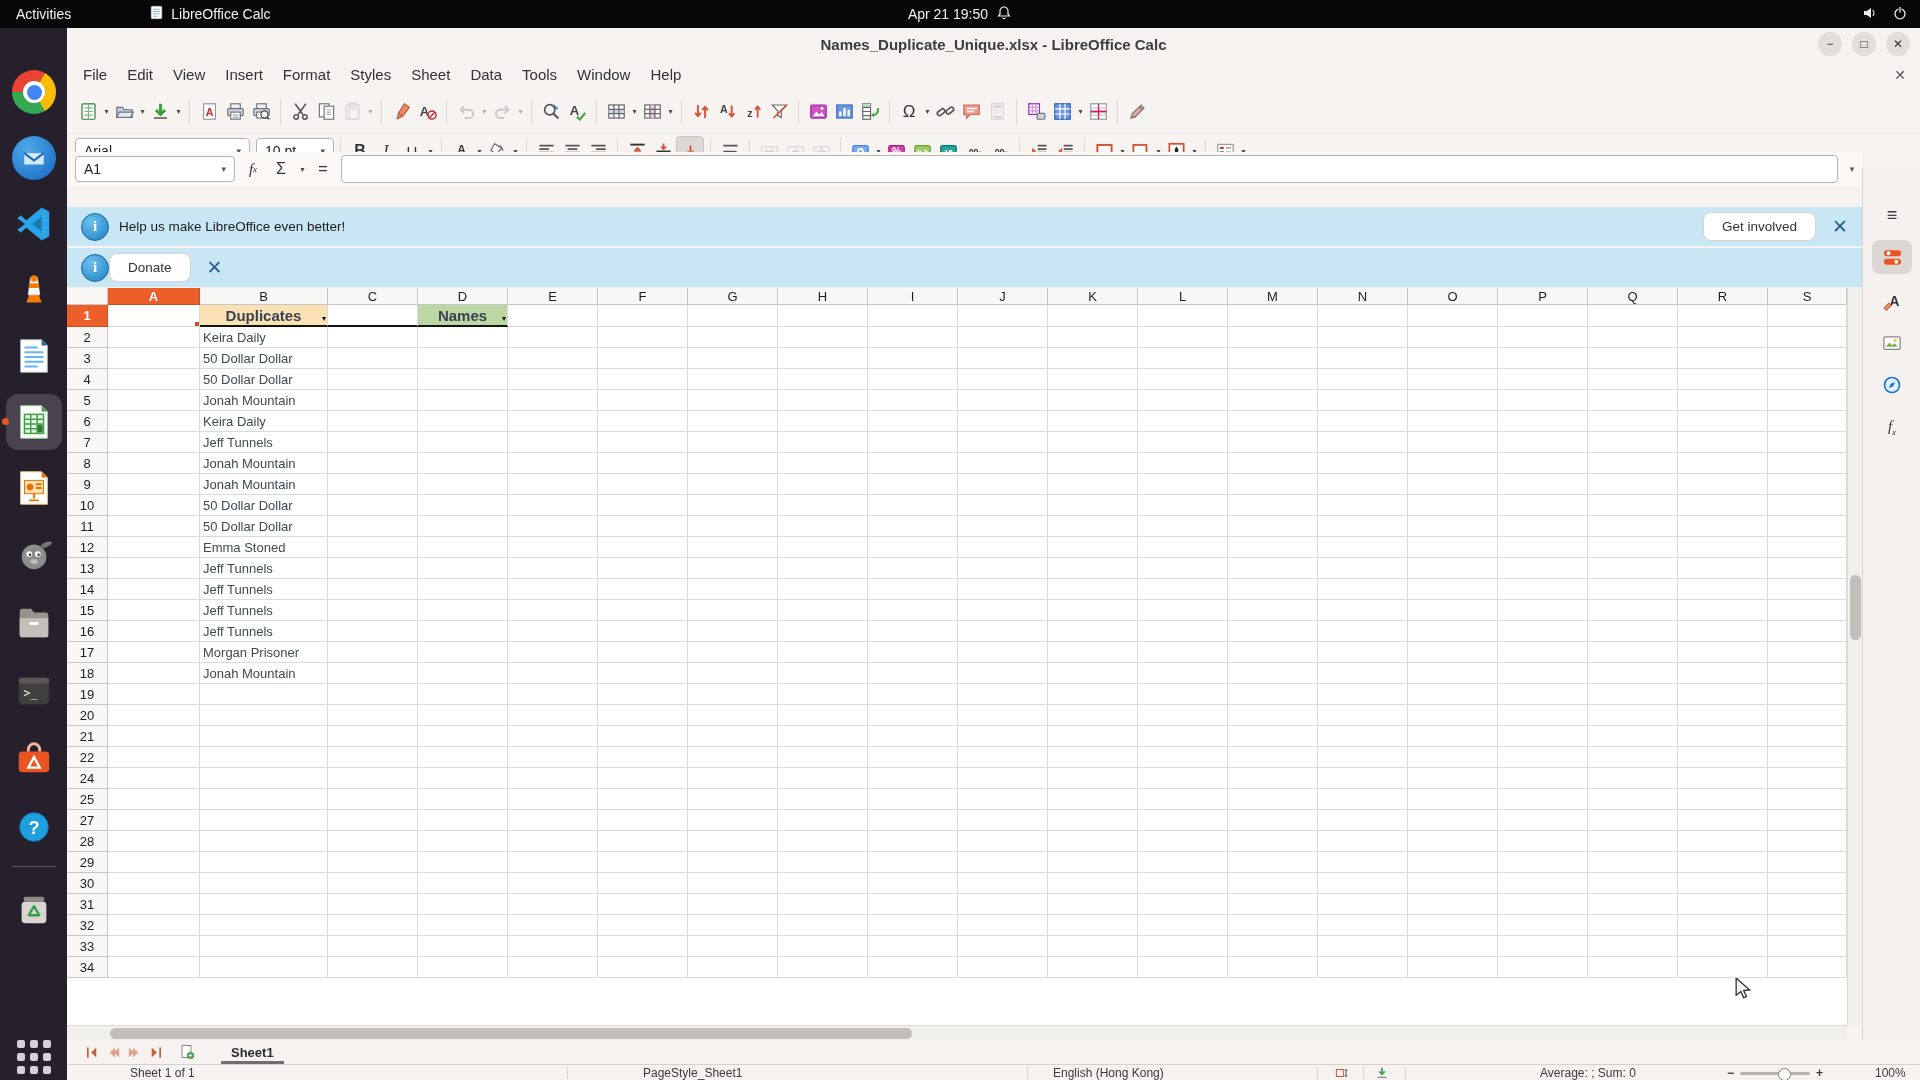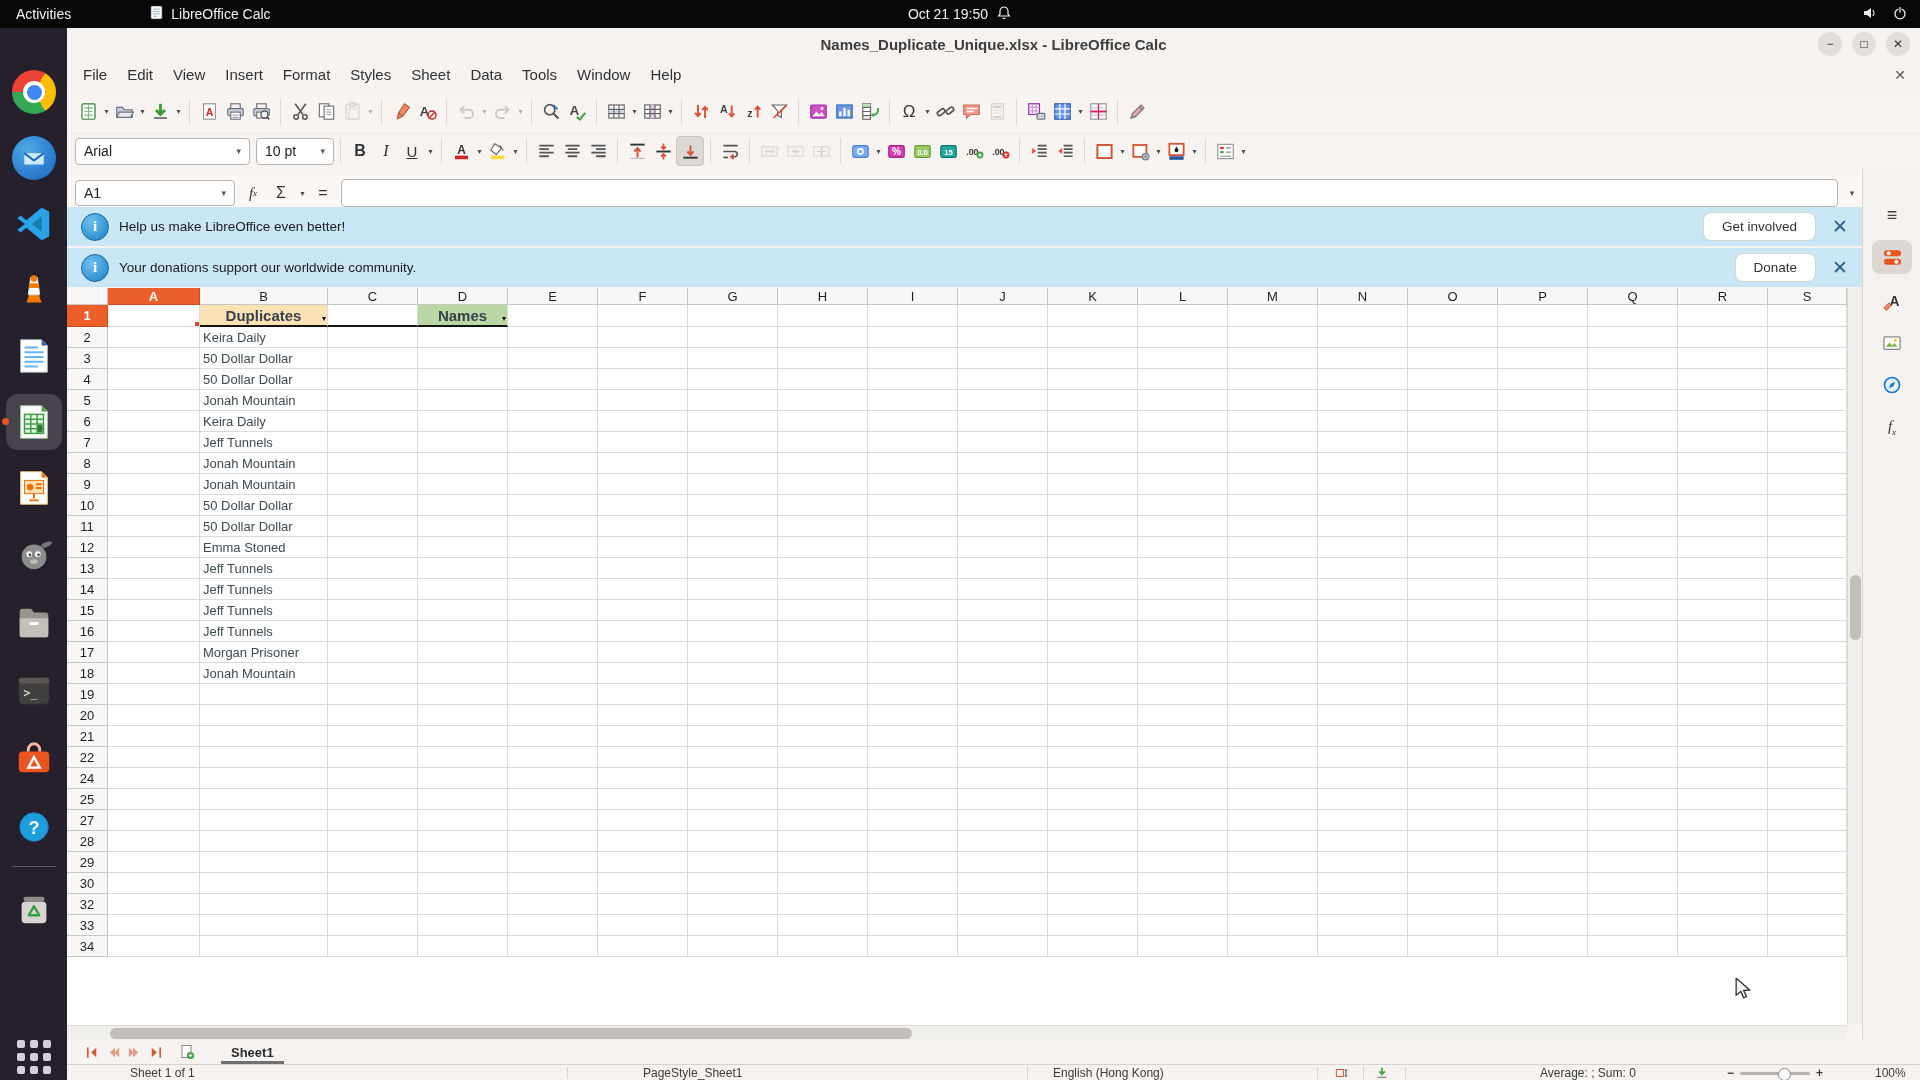--- a/index.html
+++ b/index.html
@@ -31,21 +31,21 @@
   .tbi{height:28px;min-width:26px;display:flex;align-items:center;justify-content:center;border-radius:4px;position:relative;}
   .tbi.active{background:#dcd8d4;border:1px solid #c9c4bf;}
   .tbi.disabled{opacity:.4;}
   .dd{font-size:8px;color:#4a4a4a;margin-left:1px;width:9px;text-align:center;}
   .dd.disabled{opacity:.4;}
   .tsep{width:1px;height:26px;background:#ddd8d3;margin:0 6px;flex:none;}
   .tgroup{display:flex;align-items:center;}
   .tglyph{font-size:15px;color:#333;}
   .combo{height:27px;background:#fff;border:1px solid #b8b3ae;border-radius:4px;display:flex;align-items:center;padding:0 8px;box-sizing:border-box;justify-content:space-between;color:#222;font-size:14px;}
   .combo .chev{font-size:9px;color:#555;margin-left:8px;}
-  #formulabar{position:absolute;left:0;top:148px;width:1795px;height:34px;background:#faf7f5;display:flex;align-items:center;padding-left:8px;box-sizing:border-box;}
+  #formulabar{position:absolute;left:0;top:124px;width:1795px;height:34px;background:#faf7f5;display:flex;align-items:center;padding-left:8px;box-sizing:border-box;}
   #namebox{width:160px;height:26px;}
   #fb-icons{display:flex;align-items:center;margin:0 6px;gap:4px;}
   .fbi{width:24px;height:24px;display:flex;align-items:center;justify-content:center;color:#333;}
   #fb-input{flex:1;height:26px;background:#fff;border:1px solid #b8b3ae;border-radius:4px;margin-right:4px;}
   #fb-expand{width:20px;text-align:center;font-size:9px;color:#555;}
   .notif{position:absolute;left:0;width:1795px;height:39px;background:#c9e6f5;display:flex;align-items:center;padding:0 14px;box-sizing:border-box;}
   .notif-text{font-size:13.5px;color:#1c1c1c;margin-left:10px;flex:1;}
   .notif-btn{background:#fff;border:1px solid #d6d2ce;border-radius:8px;padding:6px 18px;font-size:13.5px;color:#333;margin-right:16px;}
   .notif-x{color:#2d618c;font-size:19px;font-weight:bold;}
   .info-badge{width:26px;height:26px;border-radius:50%;flex:none;
@@ -87,21 +87,21 @@
 <div id="topbar">
   <span id="tb-activities">Activities</span>
   <span id="tb-app">
     <span id="tb-app-icon"><svg width="15" height="15" viewBox="0 0 16 16">
           <rect x="2.5" y="1.5" width="11" height="13" rx="1" fill="#fff" stroke="#cfd8dc"></rect>
           <path d="M4.5 4.5h7M4.5 7h7M4.5 9.5h7M4.5 12h4" stroke="#8aa"></path>
         </svg></span>
     <span>LibreOffice Calc</span>
   </span>
   <span id="tb-clock">
-    <span>Oct 21 19:50</span>
+    <span>Apr 21 19:50</span>
     <span id="tb-bell"><svg width="16" height="16" viewBox="0 0 16 16">
           <path d="M8 2a4 4 0 0 0-4 4v3.2L2.6 11h10.8L12 9.2V6a4 4 0 0 0-4-4z" fill="none" stroke="#ececec" stroke-width="1.2"></path>
           <path d="M6.6 12.6a1.5 1.5 0 0 0 2.8 0" fill="none" stroke="#ececec" stroke-width="1.2"></path>
         </svg></span>
   </span>
   <span id="tb-right">
     <span id="tb-speaker"><svg width="16" height="16" viewBox="0 0 16 16">
           <path d="M2 6v4h2.8L9 13V3L4.8 6z" fill="#ececec"></path>
           <path d="M10.8 5.2a4 4 0 0 1 0 5.6" fill="none" stroke="#ececec" stroke-width="1.2"></path>
         </svg></span>
@@ -829,21 +829,20 @@
   </div>
 
   <div class="notif" style="top:179px;">
     <span class="info-badge">i</span>
     <span class="notif-text">Help us make LibreOffice even better!</span>
     <span class="notif-btn">Get involved</span>
     <span class="notif-x">✕</span>
   </div>
   <div class="notif" style="top:220px;">
     <span class="info-badge">i</span>
-    <span class="notif-text">Your donations support our worldwide community.</span>
     <span class="notif-btn">Donate</span>
     <span class="notif-x">✕</span>
   </div>
 
   <div id="sheet">
       <div class="grow">
         <div class="hcell" style="width: 41px; height: 17px;"></div>
         <div class="hcell sel" style="width: 92px; height: 17px;">A</div>
         <div class="hcell" style="width: 128px; height: 17px;">B</div>
         <div class="hcell" style="width: 90px; height: 17px;">C</div>
@@ -1455,20 +1454,42 @@
         <div class="cell" style="width: 90px; height: 21px;"></div>
         <div class="cell" style="width: 90px; height: 21px;"></div>
         <div class="cell" style="width: 90px; height: 21px;"></div>
         <div class="cell" style="width: 90px; height: 21px;"></div>
         <div class="cell" style="width: 90px; height: 21px;"></div>
         <div class="cell" style="width: 90px; height: 21px;"></div>
         <div class="cell" style="width: 79px; height: 21px;"></div>
       </div>
       <div class="grow">
         <div class="hcell" style="width: 41px; height: 21px;">30</div>
+        <div class="cell" style="width: 92px; height: 21px;"></div>
+        <div class="cell" style="width: 128px; height: 21px;"></div>
+        <div class="cell" style="width: 90px; height: 21px;"></div>
+        <div class="cell" style="width: 90px; height: 21px;"></div>
+        <div class="cell" style="width: 90px; height: 21px;"></div>
+        <div class="cell" style="width: 90px; height: 21px;"></div>
+        <div class="cell" style="width: 90px; height: 21px;"></div>
+        <div class="cell" style="width: 90px; height: 21px;"></div>
+        <div class="cell" style="width: 90px; height: 21px;"></div>
+        <div class="cell" style="width: 90px; height: 21px;"></div>
+        <div class="cell" style="width: 90px; height: 21px;"></div>
+        <div class="cell" style="width: 90px; height: 21px;"></div>
+        <div class="cell" style="width: 90px; height: 21px;"></div>
+        <div class="cell" style="width: 90px; height: 21px;"></div>
+        <div class="cell" style="width: 90px; height: 21px;"></div>
+        <div class="cell" style="width: 90px; height: 21px;"></div>
+        <div class="cell" style="width: 90px; height: 21px;"></div>
+        <div class="cell" style="width: 90px; height: 21px;"></div>
+        <div class="cell" style="width: 79px; height: 21px;"></div>
+      </div>
+      <div class="grow">
+        <div class="hcell" style="width: 41px; height: 21px;">31</div>
         <div class="cell" style="width: 92px; height: 21px;"></div>
         <div class="cell" style="width: 128px; height: 21px;"></div>
         <div class="cell" style="width: 90px; height: 21px;"></div>
         <div class="cell" style="width: 90px; height: 21px;"></div>
         <div class="cell" style="width: 90px; height: 21px;"></div>
         <div class="cell" style="width: 90px; height: 21px;"></div>
         <div class="cell" style="width: 90px; height: 21px;"></div>
         <div class="cell" style="width: 90px; height: 21px;"></div>
         <div class="cell" style="width: 90px; height: 21px;"></div>
         <div class="cell" style="width: 90px; height: 21px;"></div>

